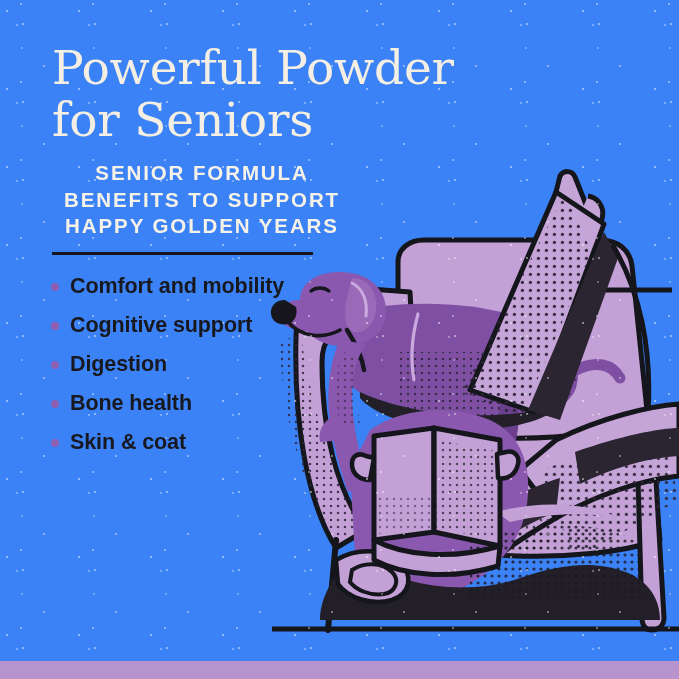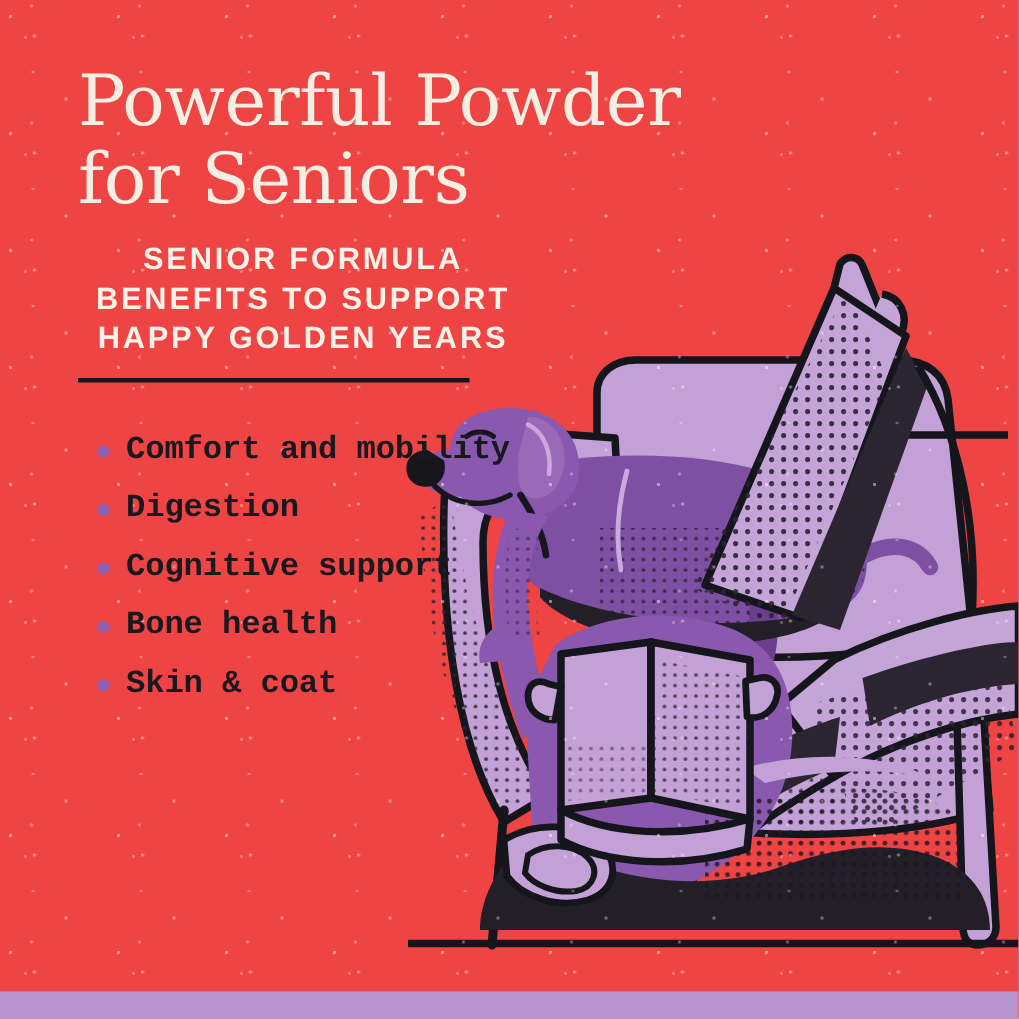--- a/index.html
+++ b/index.html
@@ -3,21 +3,21 @@
 <meta charset="utf-8">
 <style>
   html,body{margin:0;padding:0;}
   body{
     width:679px;height:679px;overflow:hidden;
     font-family:"Liberation Sans", sans-serif;
     background:#b794cd;
   }
   #poster{
     position:relative;width:679px;height:661px;overflow:hidden;
-    background:#ef4444;
+    background:#3b82f6;
   }
   
   .speckles{
     position:absolute;inset:0;pointer-events:none;
     background-image:
       radial-gradient(circle at 7px 11px, rgba(255,255,255,.55) 0.9px, transparent 1.2px),
       radial-gradient(circle at 31px 41px, rgba(255,255,255,.45) 0.9px, transparent 1.2px),
       radial-gradient(circle at 52px 19px, rgba(255,255,255,.40) 0.8px, transparent 1.1px),
       radial-gradient(circle at 18px 58px, rgba(255,255,255,.50) 0.9px, transparent 1.2px),
       radial-gradient(circle at 45px 66px, rgba(255,255,255,.35) 0.8px, transparent 1.1px),
@@ -47,21 +47,21 @@
     white-space:pre-line;
     text-transform:uppercase;
     text-align:center;
   }
   #divider{
     position:absolute;left:52px;top:252px;width:261px;height:3px;
     background:#15151c;
   }
   #benefits{
     position:absolute;left:48px;top:276px;width:300px;
-    list-style:none;margin:14px;padding:0;font-family:Liberation Mono, monospace;
+    list-style:none;margin:0;padding:0;
   }
   #benefits li{
     position:relative;
     padding-left:22px;
     font-size:21.5px;
     font-weight:bold;
     color:#18181f;
     line-height:1.0;
     margin-bottom:17.5px;
     letter-spacing:-0.1px;
@@ -273,25 +273,25 @@
     <ul id="benefits">
       <li>
         <span class="dot"></span>
         <span>Comfort and mobility</span>
       </li>
       <li>
         <span class="dot"></span>
       </li>
       <li>
         <span class="dot"></span>
+        <span>Cognitive support</span>
+      </li>
+      <li>
+        <span class="dot"></span>
         <span>Digestion</span>
-      </li>
-      <li>
-        <span class="dot"></span>
-        <span>Cognitive support</span>
       </li>
       <li>
         <span class="dot"></span>
         <span>Bone health</span>
       </li>
       <li>
         <span class="dot"></span>
         <span>Skin &amp; coat</span>
       </li>
     </ul>

